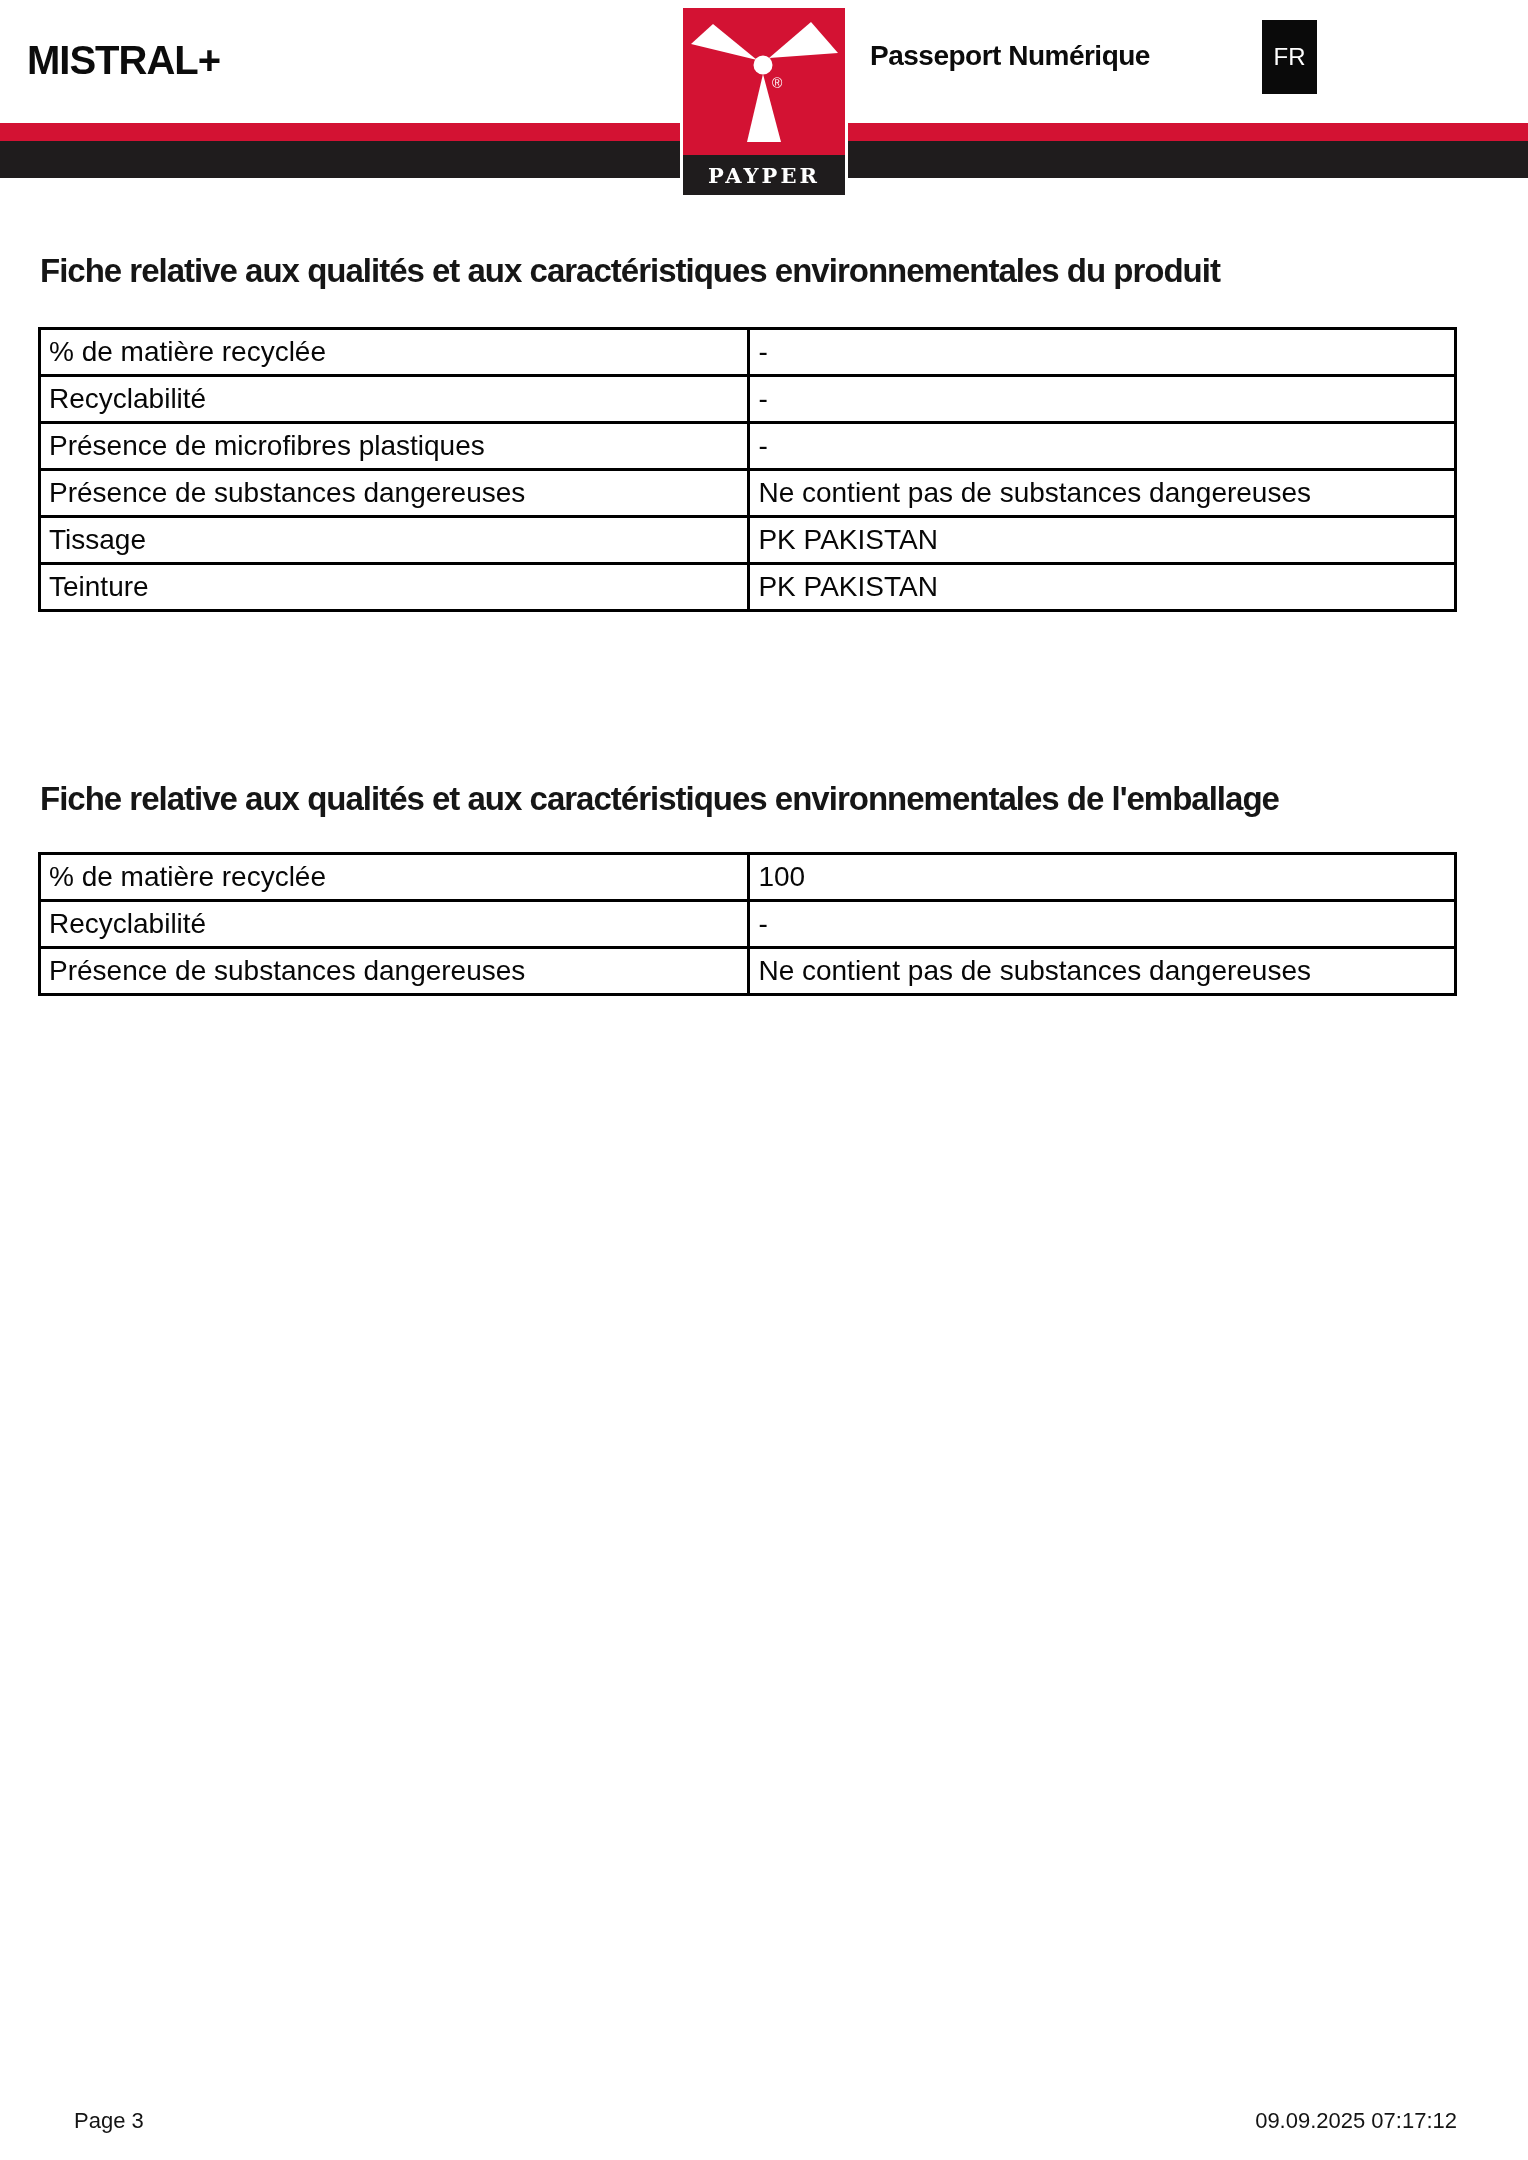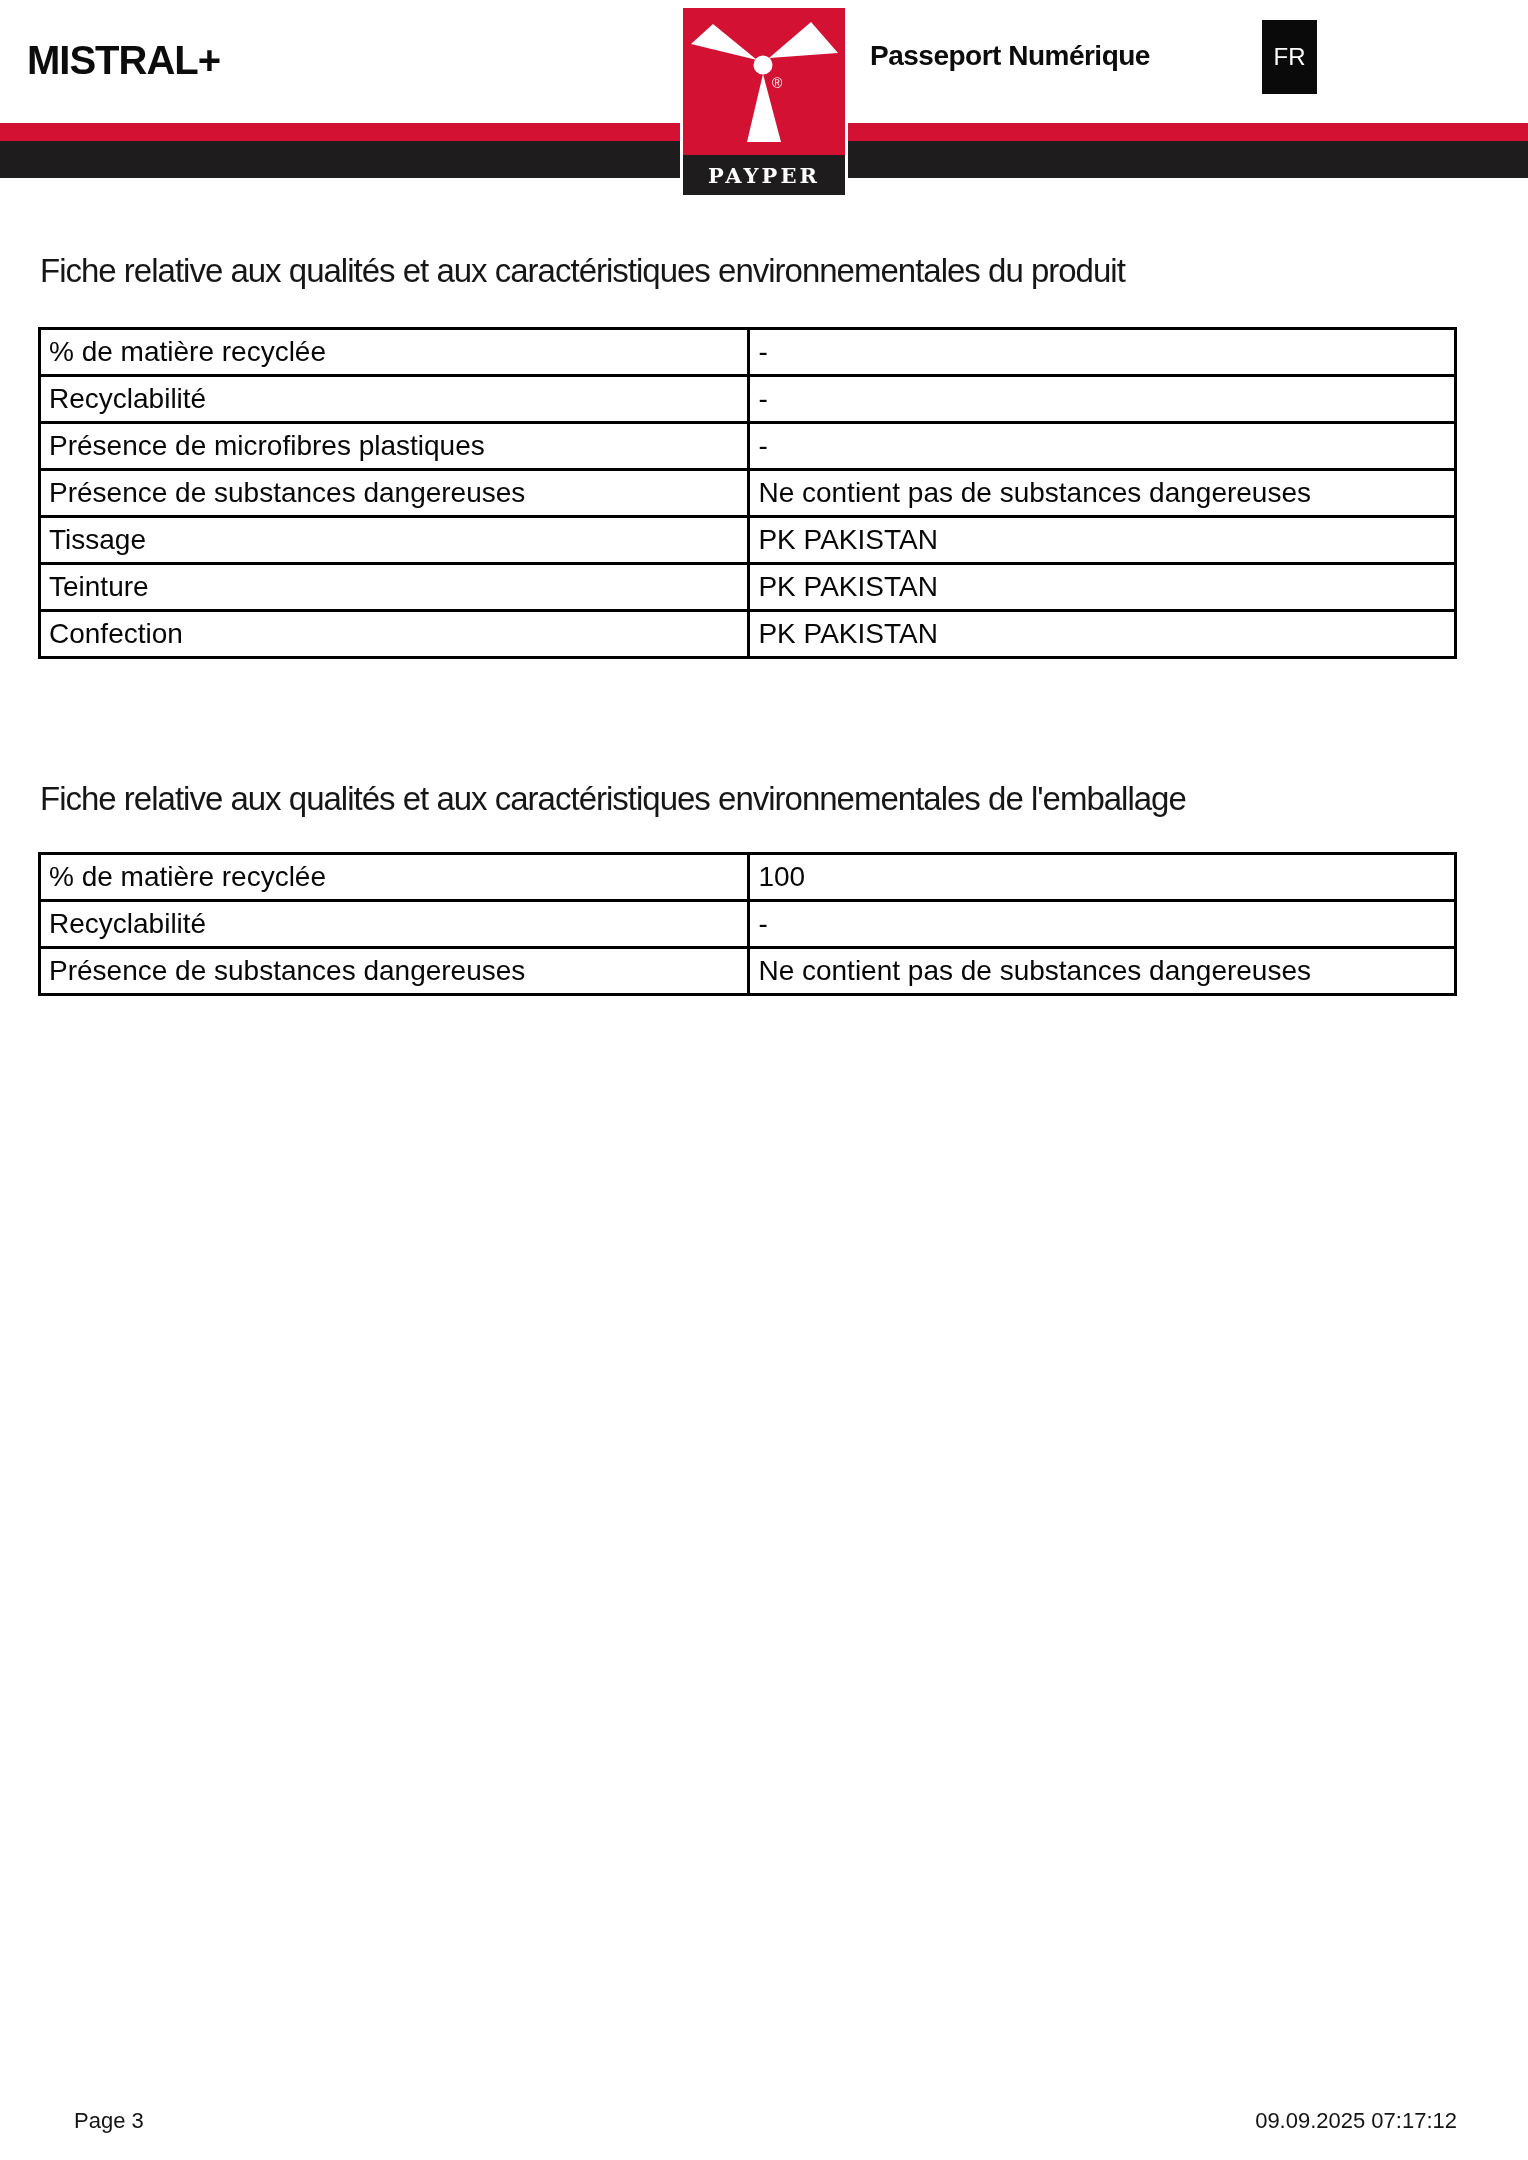--- a/index.html
+++ b/index.html
@@ -55,21 +55,21 @@
   }
   .logo-label{
     width:162px;height:40px;background:var(--bar-black);
     color:#fff;display:flex;align-items:center;justify-content:center;
     font-family:"DejaVu Serif","Liberation Serif",serif;
     font-weight:bold;font-size:21px;letter-spacing:3px;
   }
   
   .section-heading{
     position:absolute;left:40px;
-    font-size:33px;font-weight:normal;letter-spacing:-1px;
+    font-size:33px;font-weight:bold;letter-spacing:-1px;
     color:#161616;white-space:nowrap;
   }
   .heading-1{top:252px;}
   .heading-2{top:780px;}
   table.spec{
     position:absolute;left:38px;width:1419px;
     border-collapse:collapse;
     table-layout:fixed;
     border-radius:23px;
   }
@@ -139,24 +139,20 @@
         <td class="col-value">Ne contient pas de substances dangereuses</td>
       </tr>
       <tr>
         <td class="col-label">Tissage</td>
         <td class="col-value">PK PAKISTAN</td>
       </tr>
       <tr>
         <td class="col-label">Teinture</td>
         <td class="col-value">PK PAKISTAN</td>
       </tr>
-      <tr>
-        <td class="col-label">Confection</td>
-        <td class="col-value">PK PAKISTAN</td>
-      </tr>
     </tbody>
   </table>
 
   <div class="section-heading heading-2">Fiche relative aux qualités et aux caractéristiques environnementales de l'emballage</div>
   <table class="spec table-2">
     <tbody>
       <tr>
         <td class="col-label">% de matière recyclée</td>
         <td class="col-value">100</td>
       </tr>

